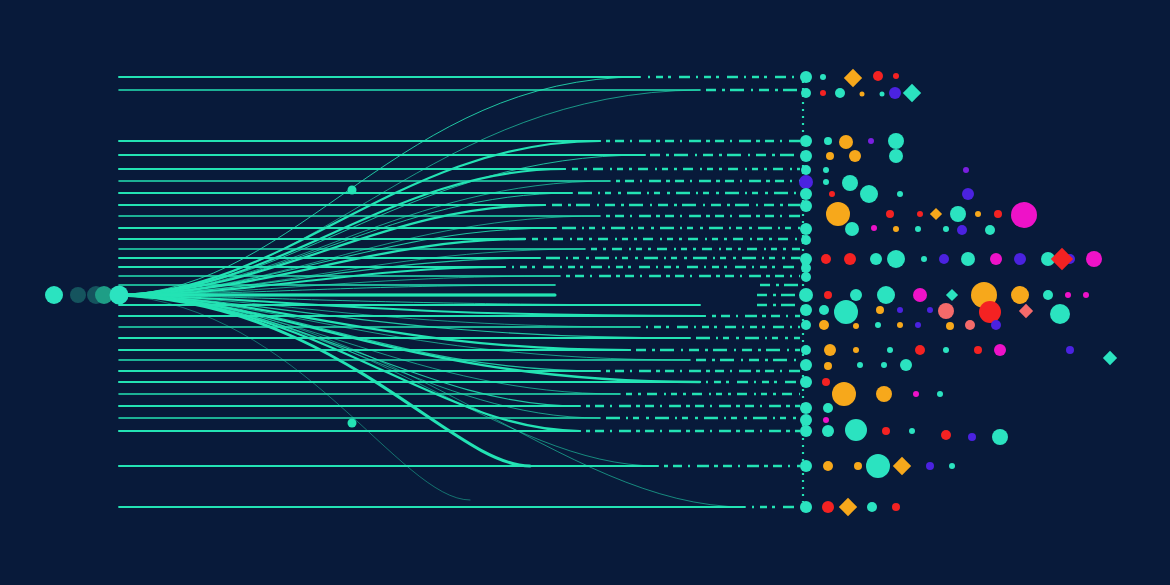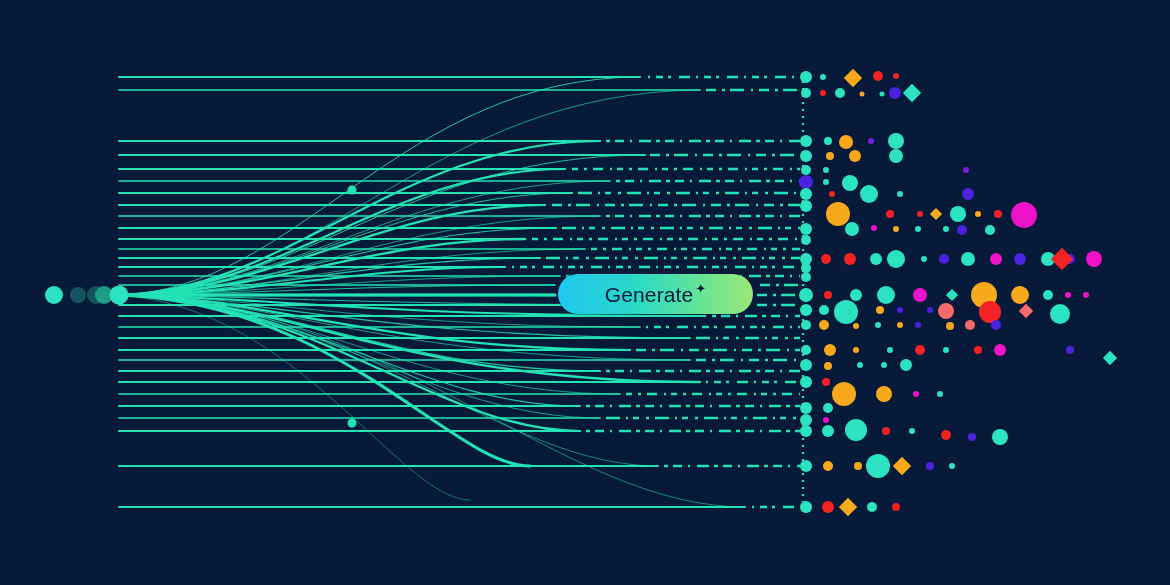--- a/index.html
+++ b/index.html
@@ -355,18 +355,14 @@
         <circle cx="930" cy="466" r="4" fill="#4B22E0"></circle>
         <circle cx="952" cy="466" r="3" fill="#2BE3C0"></circle>
         <circle cx="806" cy="507" r="6" fill="#2BE3C0"></circle>
         <circle cx="828" cy="507" r="6" fill="#F42222"></circle>
         <rect x="841.52" y="500.52" width="12.959999999999999" height="12.959999999999999" fill="#F7A81B" transform="rotate(45 848 507)"></rect>
         <circle cx="872" cy="507" r="5" fill="#2BE3C0"></circle>
         <circle cx="896" cy="507" r="4" fill="#F42222"></circle>
       </g>
   </svg>
 
-  <button id="generate-button" type="button" style="left: 558px; top: 274px; width: 195px; height: 40px; border-radius: 20px; background: linear-gradient(90deg, rgb(31, 200, 240) 0%, rgb(39, 216, 200) 38%, rgb(95, 227, 154) 70%, rgb(154, 232, 120) 100%);">
-    <span class="btn-label">Generate</span>
-    <span class="btn-sparkle">✦</span>
-  </button>
 
 </div>
 
 </body></html>

